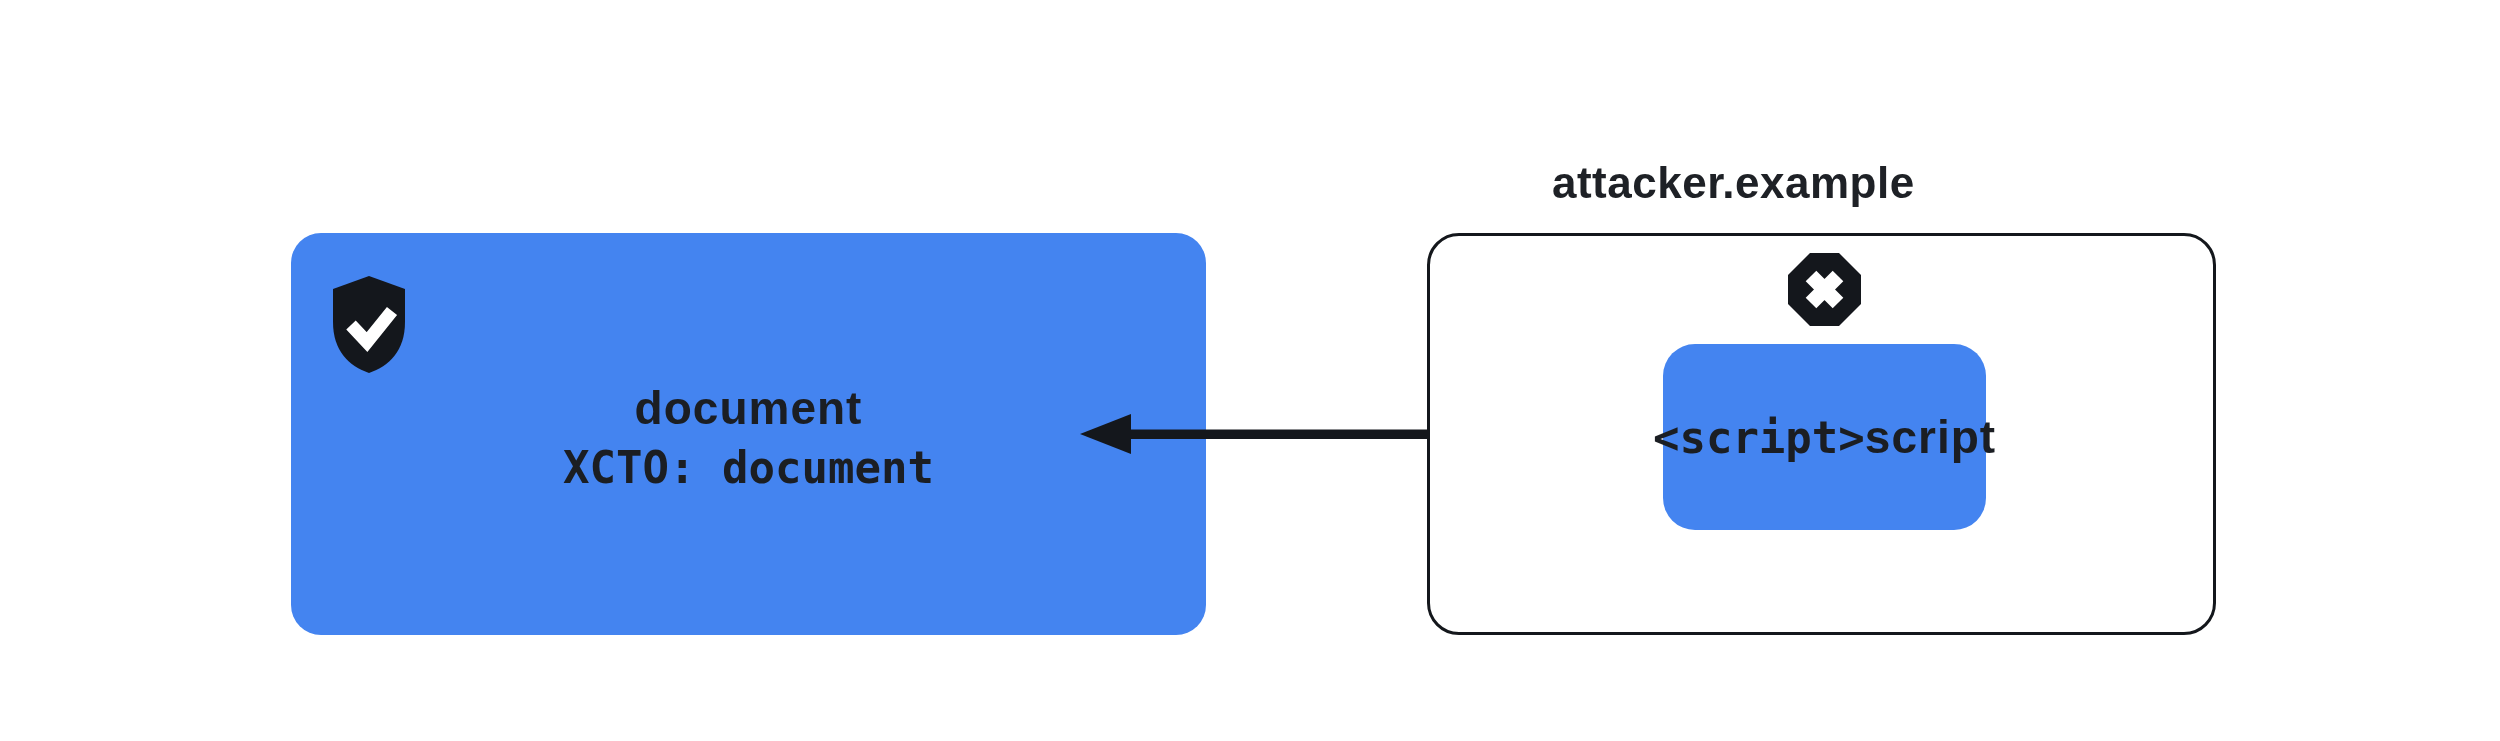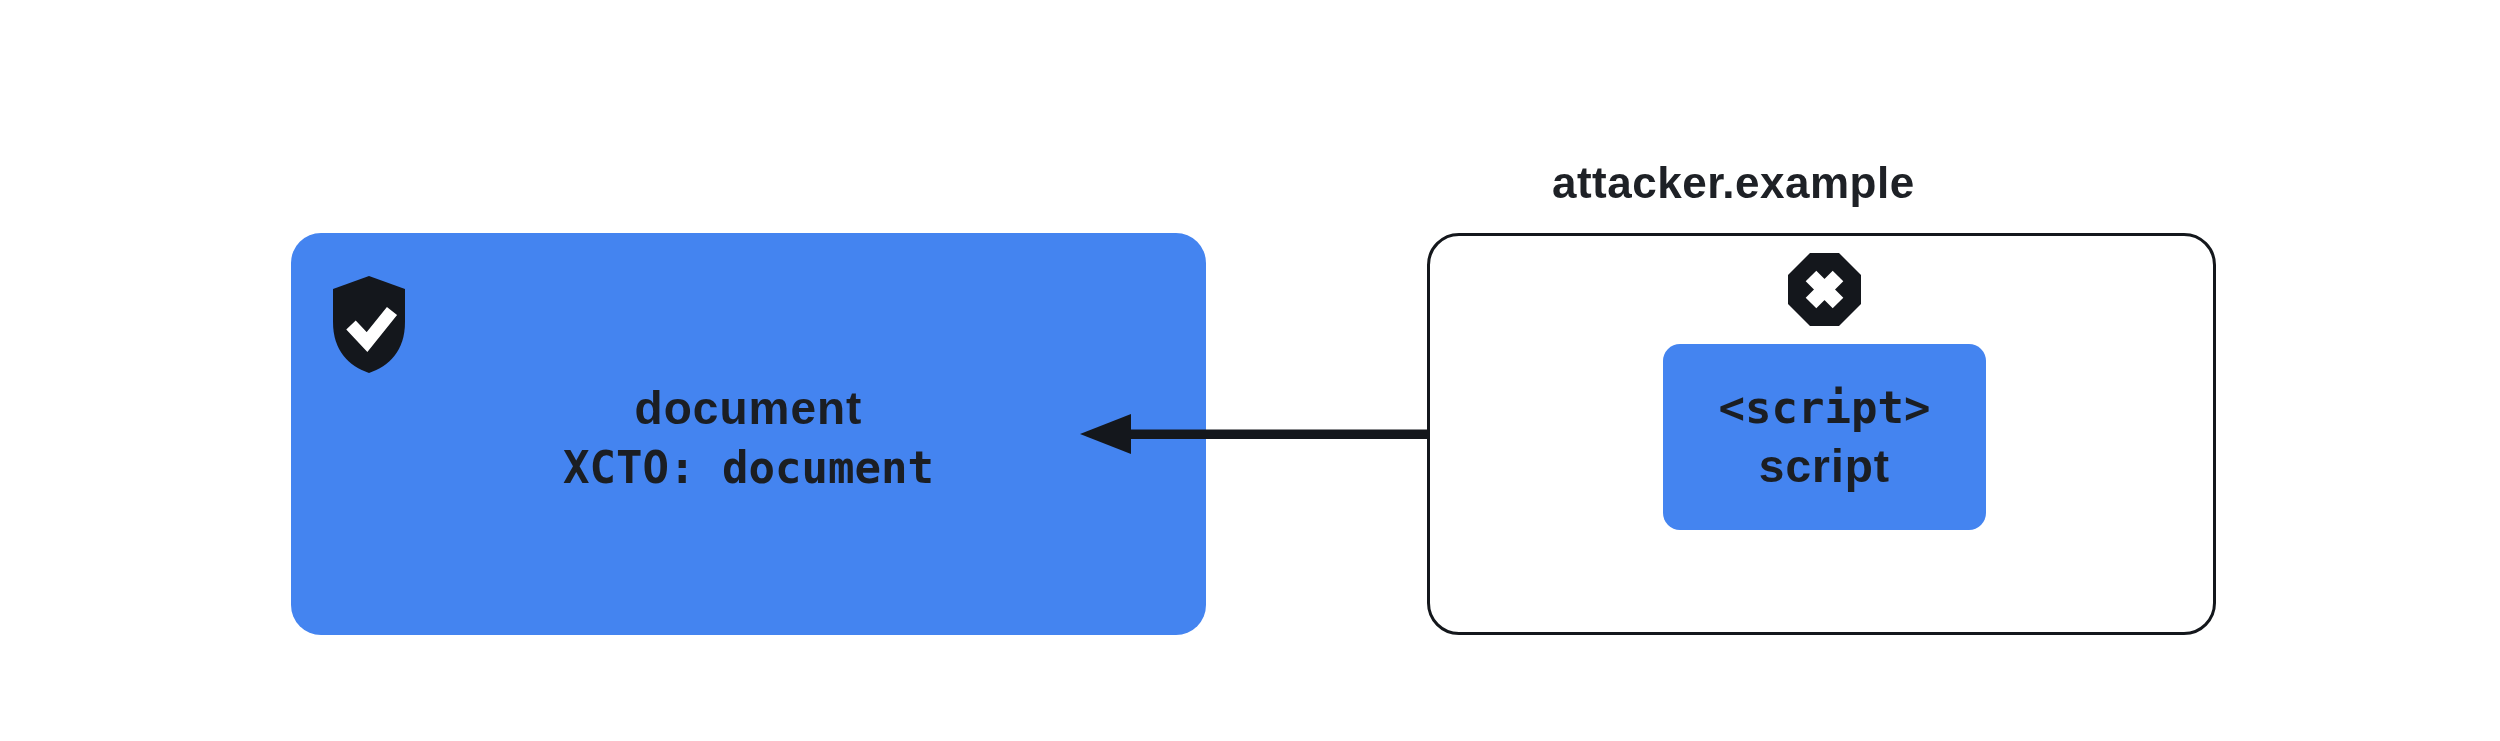--- a/index.html
+++ b/index.html
@@ -84,23 +84,23 @@
   .octagon-icon {
     position: absolute;
     left: 356px; top: 15px;
     width: 77px; height: 77px;
   }
   .script-node {
     position: absolute;
     left: 233px; top: 108px;
     width: 323px; height: 186px;
     background: #4484F0;
-    border-radius: 17px;
+    border-radius: 32px;
     display: flex;
-    flex-direction: column;
+    flex-direction: row;
     align-items: center;
     justify-content: center;
   }
 </style>
 </head>
 <body>
 
 <div class="canvas">
 
 

